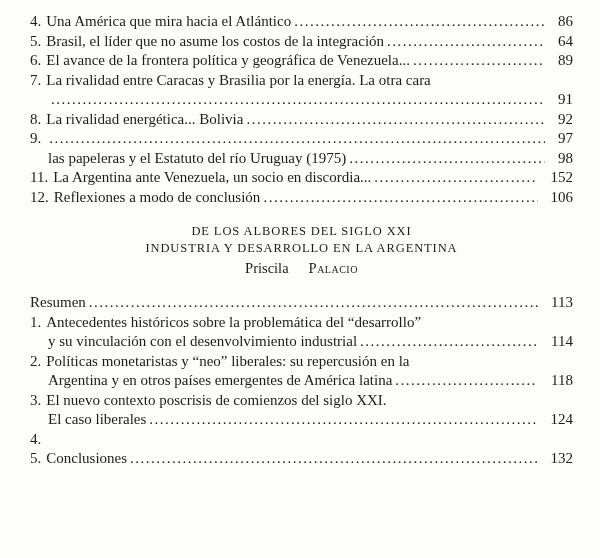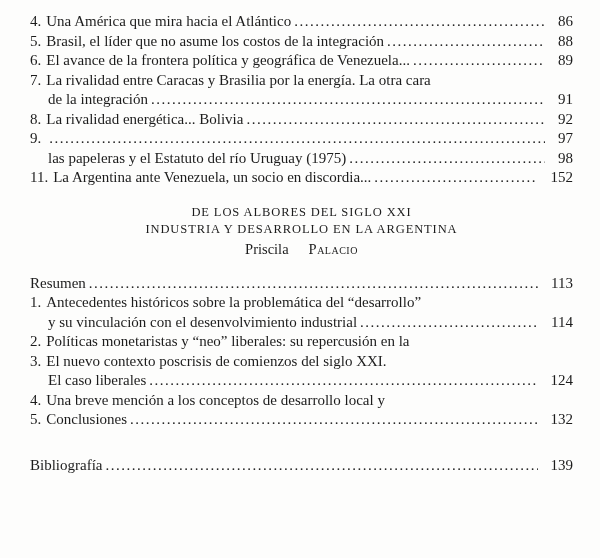--- a/index.html
+++ b/index.html
@@ -87,40 +87,39 @@
         <span class="leader"></span>
         <span class="page">86</span>
       </div>
     </div>
 
     <div>
       <div class="row">
         <span class="num">5.</span>
         <span class="text">Brasil, el líder que no asume los costos de la integración</span>
         <span class="leader"></span>
-        <span class="page">88</span>
+        <span class="page">64</span>
       </div>
     </div>
 
     <div>
       <div class="row">
         <span class="num">6.</span>
         <span class="text">El avance de la frontera política y geográfica de Venezuela...</span>
         <span class="leader"></span>
         <span class="page">89</span>
       </div>
     </div>
 
     <div>
       <div class="row">
         <span class="num">7.</span>
         <span class="text">La rivalidad entre Caracas y Brasilia por la energía. La otra cara</span>
       </div>
       <div class="row cont">
-        <span class="text">de la integración</span>
         <span class="leader"></span>
         <span class="page">91</span>
       </div>
     </div>
 
     <div>
       <div class="row">
         <span class="num">8.</span>
         <span class="text">La rivalidad energética... Bolivia</span>
         <span class="leader"></span>
@@ -146,20 +145,28 @@
 
     <div>
       <div class="row">
         <span class="num">11.</span>
         <span class="text">La Argentina ante Venezuela, un socio en discordia...</span>
         <span class="leader"></span>
         <span class="page">152</span>
       </div>
     </div>
 
+    <div>
+      <div class="row">
+        <span class="num">12.</span>
+        <span class="text">Reflexiones a modo de conclusión</span>
+        <span class="leader"></span>
+        <span class="page">106</span>
+      </div>
+    </div>
 
   </div>
 
   <div class="chapter-heading">
     <div class="chapter-title">DE LOS ALBORES DEL SIGLO XXI</div>
     <div class="chapter-title">INDUSTRIA Y DESARROLLO EN LA ARGENTINA</div>
     <div class="chapter-author">
       <span>Priscila</span><span class="sc">Palacio</span>
     </div>
   </div>
@@ -184,51 +191,50 @@
         <span class="leader"></span>
         <span class="page">114</span>
       </div>
     </div>
 
     <div>
       <div class="row">
         <span class="num">2.</span>
         <span class="text">Políticas monetaristas y “neo” liberales: su repercusión en la</span>
       </div>
+      <div class="row cont">
+        <span class="text">Argentina y en otros países emergentes de América latina</span>
+        <span class="leader"></span>
+        <span class="page">118</span>
+      </div>
     </div>
 
     <div>
       <div class="row">
         <span class="num">3.</span>
         <span class="text">El nuevo contexto poscrisis de comienzos del siglo XXI.</span>
       </div>
       <div class="row cont">
         <span class="text">El caso liberales</span>
         <span class="leader"></span>
         <span class="page">124</span>
       </div>
     </div>
 
     <div>
       <div class="row">
         <span class="num">4.</span>
-        <span class="text">Una breve mención a los conceptos de desarrollo local y</span>
       </div>
     </div>
 
     <div>
       <div class="row">
         <span class="num">5.</span>
         <span class="text">Conclusiones</span>
         <span class="leader"></span>
         <span class="page">132</span>
       </div>
     </div>
 
   </div>
 
-  <div class="row bib">
-    <span class="text">Bibliografía</span>
-    <span class="leader"></span>
-    <span class="page">139</span>
-  </div>
 
 </div>
 
 </body></html>

